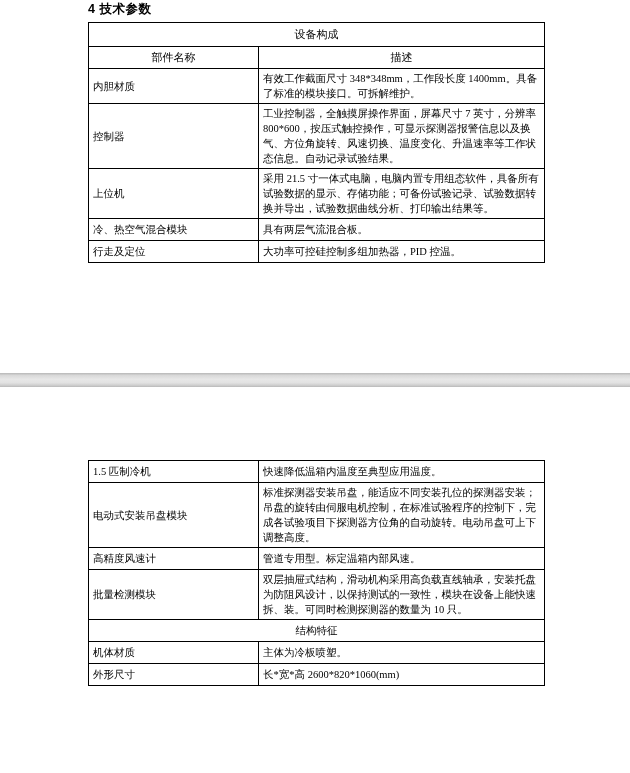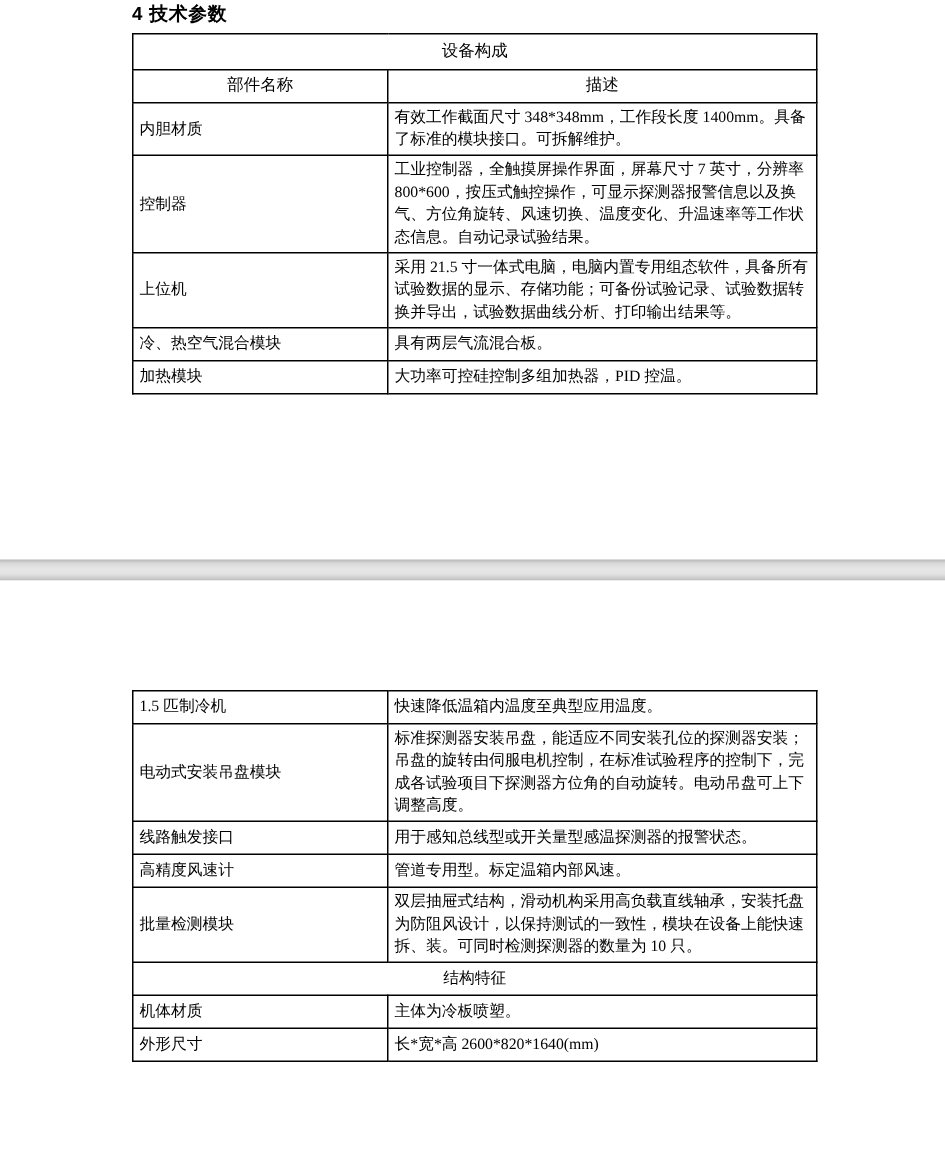--- a/index.html
+++ b/index.html
@@ -114,21 +114,21 @@
         </tr>
         <tr>
           <td class="name-cell">上位机</td>
           <td class="desc-cell">采用 21.5 寸一体式电脑，电脑内置专用组态软件，具备所有试验数据的显示、存储功能；可备份试验记录、试验数据转换并导出，试验数据曲线分析、打印输出结果等。</td>
         </tr>
         <tr>
           <td class="name-cell">冷、热空气混合模块</td>
           <td class="desc-cell">具有两层气流混合板。</td>
         </tr>
         <tr>
-          <td class="name-cell">加热模块</td>
+          <td class="name-cell">行走及定位</td>
           <td class="desc-cell">大功率可控硅控制多组加热器，PID 控温。</td>
         </tr>
       </tbody>
   </table>
 </div>
 
 <div class="page-break"></div>
 
 <div class="page page-2">
   <table class="doc-table t2">
@@ -139,37 +139,33 @@
     <tbody>
         <tr>
           <td class="name-cell">1.5 匹制冷机</td>
           <td class="desc-cell">快速降低温箱内温度至典型应用温度。</td>
         </tr>
         <tr>
           <td class="name-cell">电动式安装吊盘模块</td>
           <td class="desc-cell">标准探测器安装吊盘，能适应不同安装孔位的探测器安装；吊盘的旋转由伺服电机控制，在标准试验程序的控制下，完成各试验项目下探测器方位角的自动旋转。电动吊盘可上下调整高度。</td>
         </tr>
         <tr>
-          <td class="name-cell">线路触发接口</td>
-          <td class="desc-cell">用于感知总线型或开关量型感温探测器的报警状态。</td>
-        </tr>
-        <tr>
           <td class="name-cell">高精度风速计</td>
           <td class="desc-cell">管道专用型。标定温箱内部风速。</td>
         </tr>
         <tr>
           <td class="name-cell">批量检测模块</td>
           <td class="desc-cell">双层抽屉式结构，滑动机构采用高负载直线轴承，安装托盘为防阻风设计，以保持测试的一致性，模块在设备上能快速拆、装。可同时检测探测器的数量为 10 只。</td>
         </tr>
         <tr>
           <td colspan="2" class="section-cell">结构特征</td>
         </tr>
         <tr>
           <td class="name-cell">机体材质</td>
           <td class="desc-cell">主体为冷板喷塑。</td>
         </tr>
         <tr>
           <td class="name-cell">外形尺寸</td>
-          <td class="desc-cell">长*宽*高 2600*820*1640(mm)</td>
+          <td class="desc-cell">长*宽*高 2600*820*1060(mm)</td>
         </tr>
       </tbody>
   </table>
 </div>
 
 </body></html>

